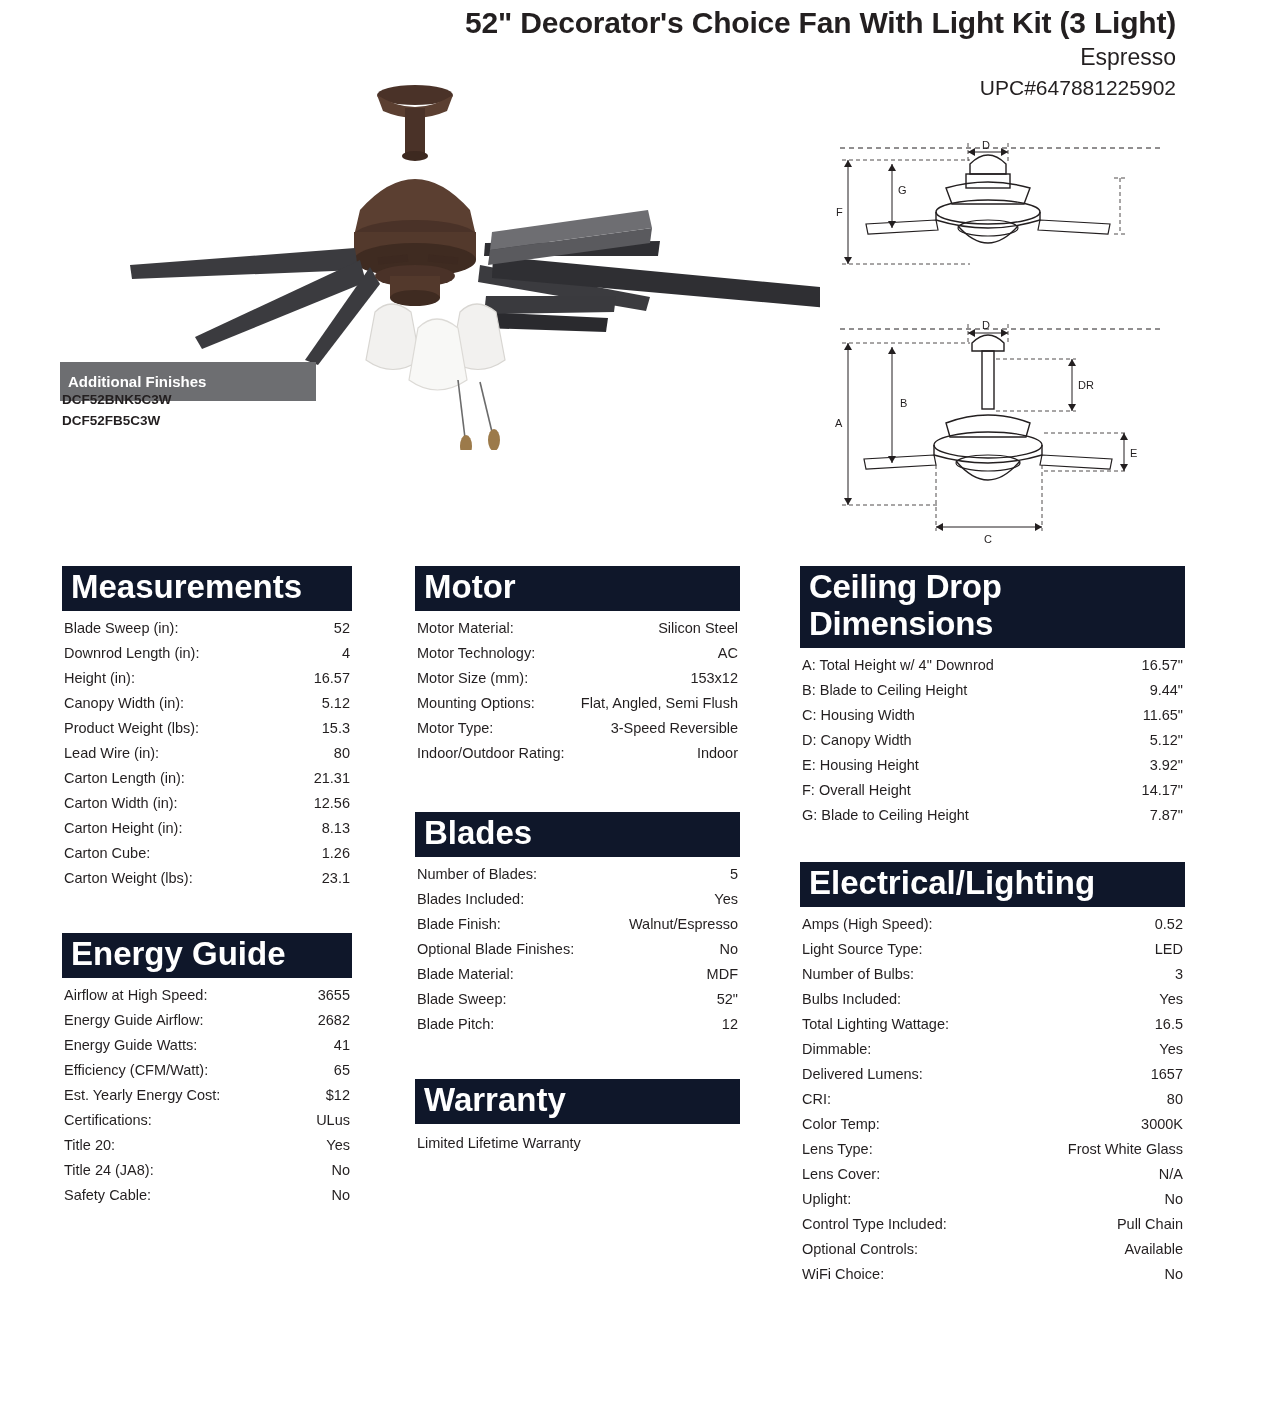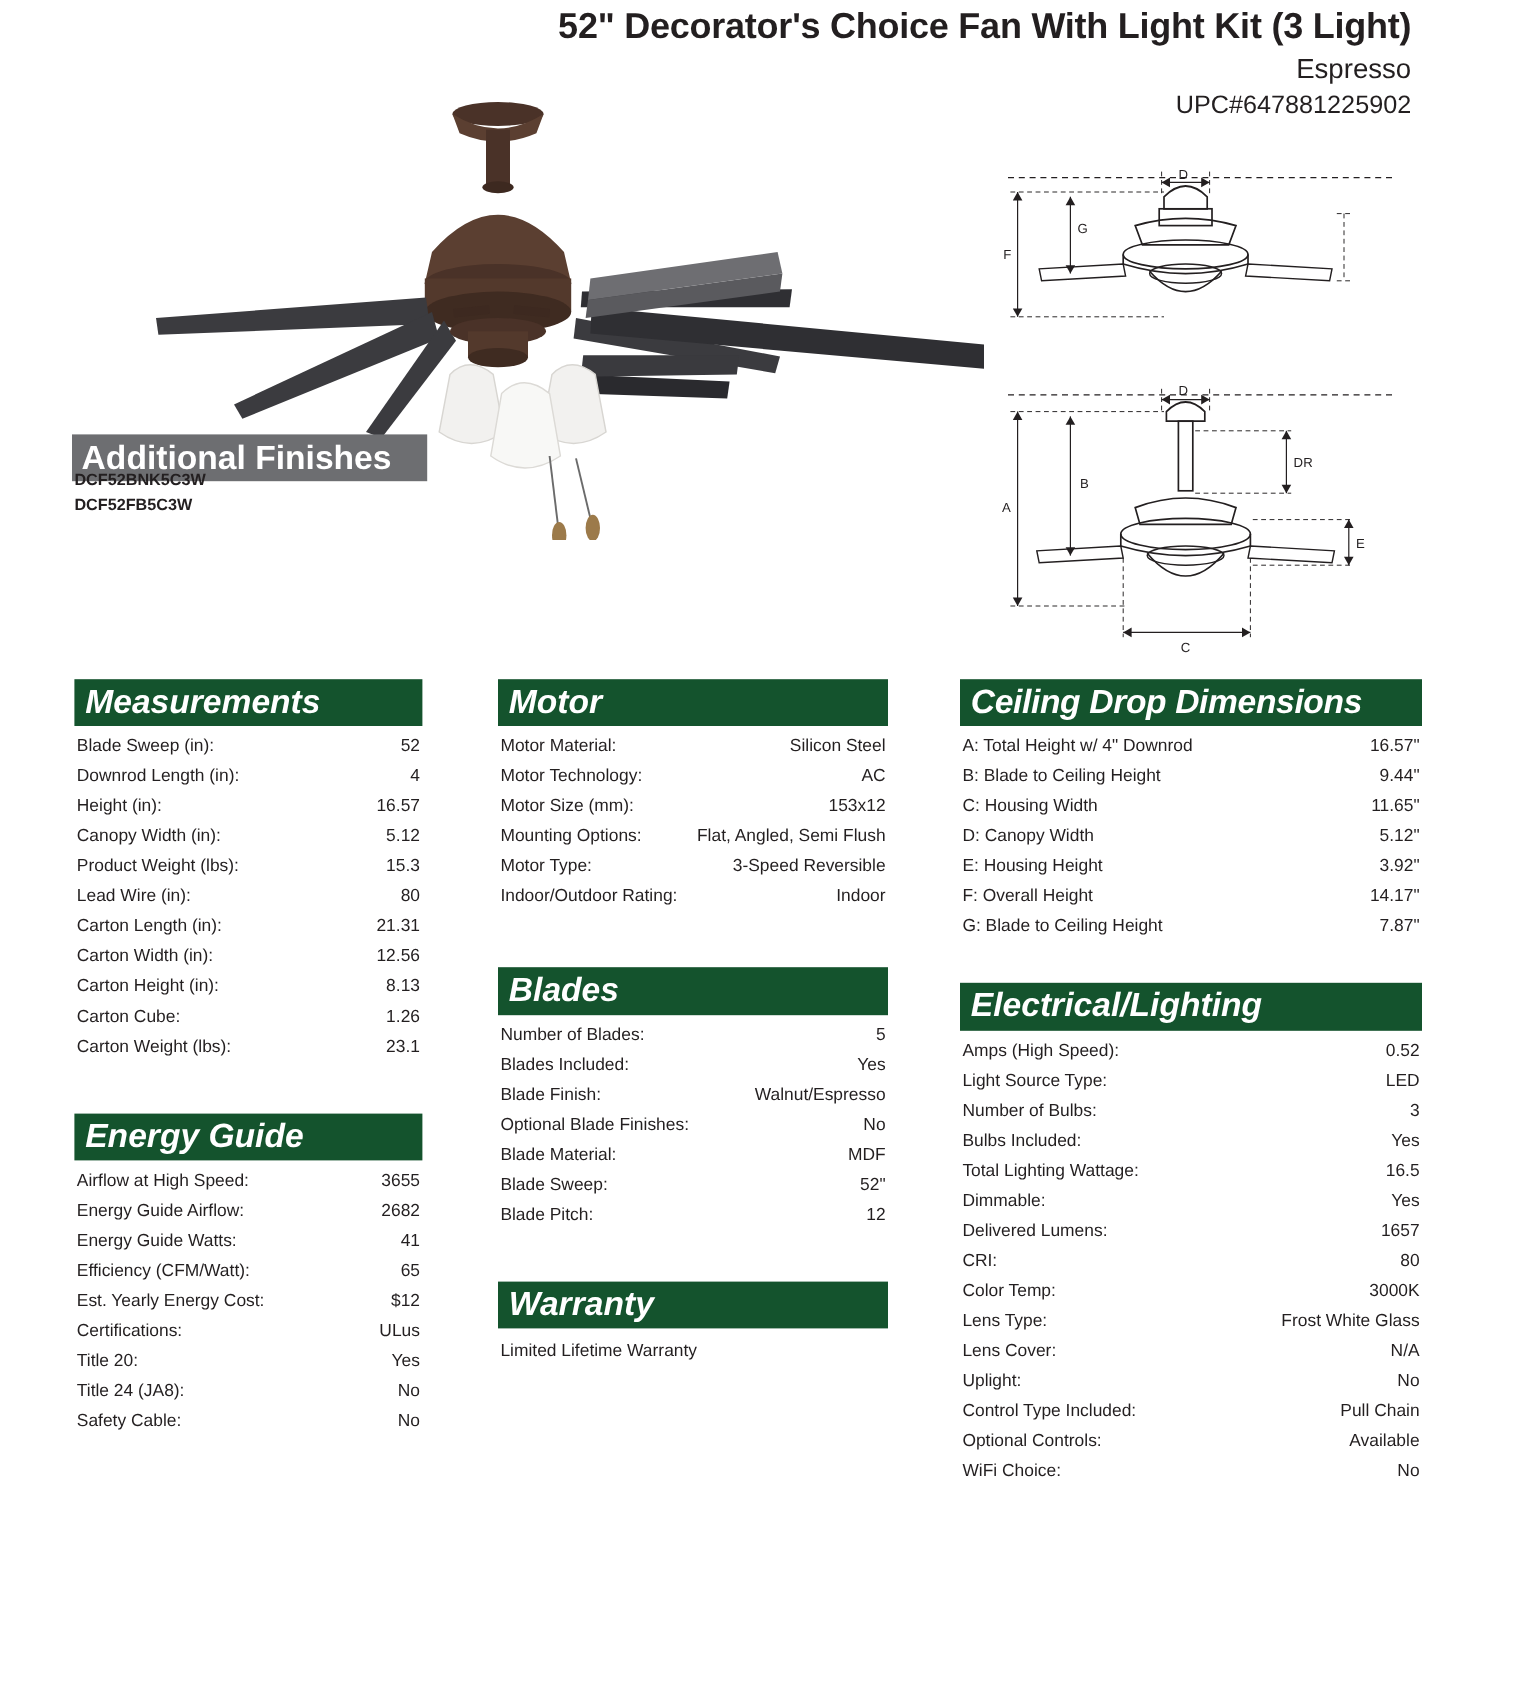--- a/index.html
+++ b/index.html
@@ -47,25 +47,25 @@
     top: 60px;
     width: 760px;
     height: 390px;
   }
 
   
   .finishes-bar {
     position: absolute;
     left: 60px;
     top: 362px;
-    width: 296px;
+    width: 256px;
     height: 39px;
     background: #6d6e71;
     color: #ffffff;
-    font-size: 28px;
+    font-size: 15px;
     font-weight: bold;
     line-height: 39px;
     padding-left: 8px;
   }
   .finishes-list {
     position: absolute;
     left: 62px;
     top: 390px;
     font-size: 13.5px;
     font-weight: bold;
@@ -89,27 +89,26 @@
   }
 
   
   .col { position: absolute; }
   .col-1 { left: 62px;  top: 566px; width: 290px; }
   .col-2 { left: 415px; top: 566px; width: 325px; }
   .col-3 { left: 800px; top: 566px; width: 385px; }
 
   .panel { margin-bottom: 0; }
   .panel-title {
-    background: #14532d;
+    background: #0f172a;
     color: #ffffff;
-    font-size: 28px;
+    font-size: 33px;
     font-weight: bold;
     padding: 3px 0 5px 9px;
     line-height: 1.12;
-    font-style: italic;
   }
   .panel-title.wide { letter-spacing: -0.3px; }
 
   table.rows {
     width: 100%;
     border-collapse: collapse;
     margin-top: 5px;
     font-size: 14.5px;
   }
   table.rows td {

